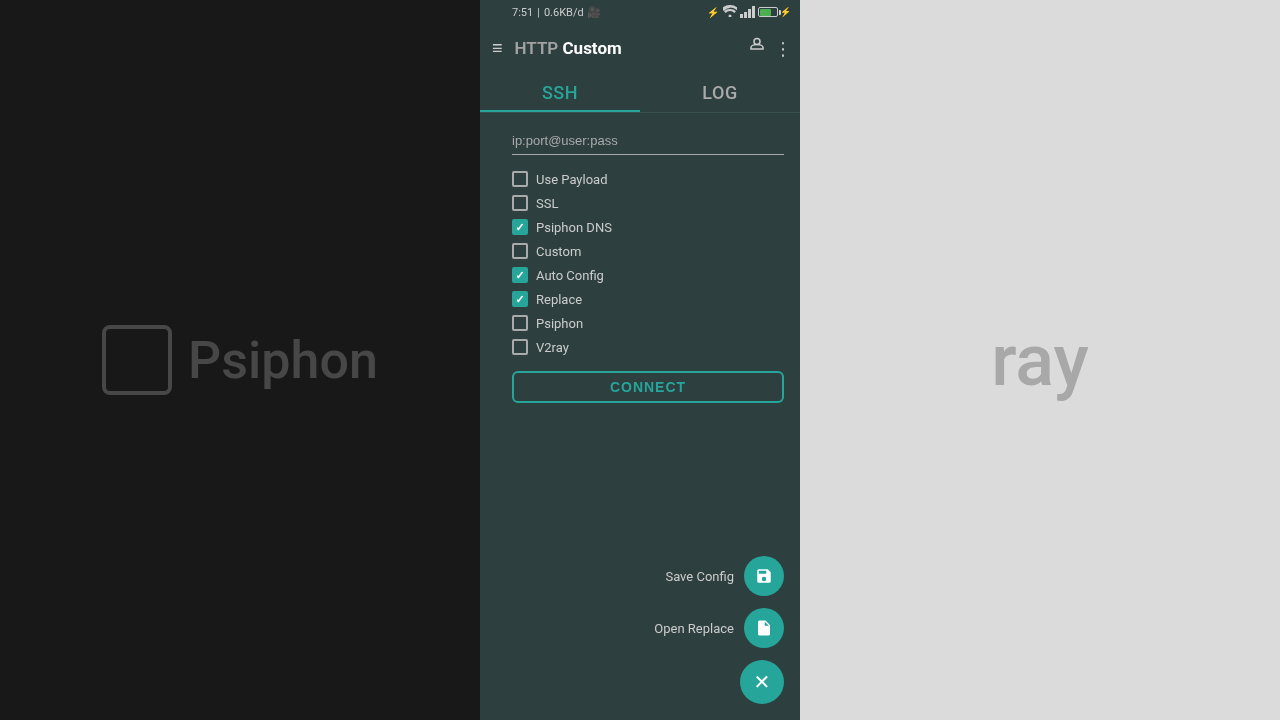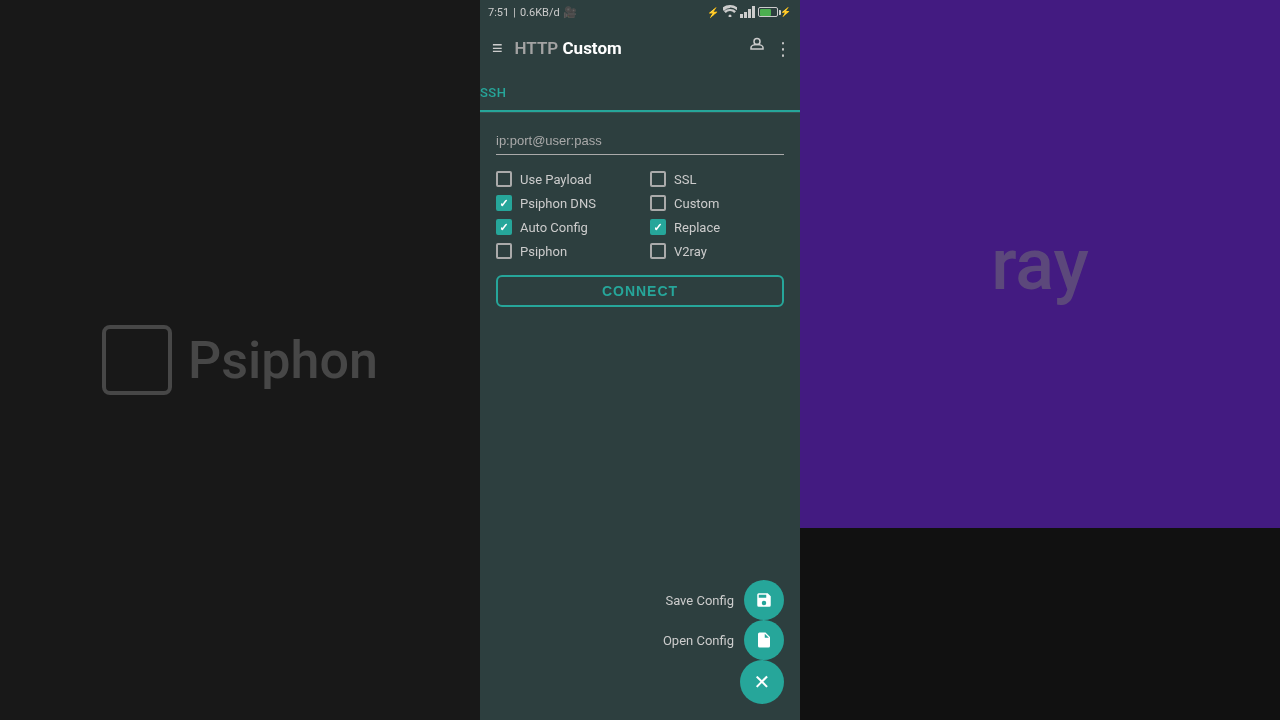--- a/index.html
+++ b/index.html
@@ -22,22 +22,22 @@
       width: 480px; height: 720px;
       background: #1a1a1a;
       display: flex;
       align-items: center;
       justify-content: center;
       opacity: 0.85;
     }
     .bg-right {
       position: absolute;
       right: 0; top: 0;
-      width: 480px; height: 528px;
-      background: #4c1d95;
+      width: 480px; height: 720px;
+      background: #ffffff;
       display: flex;
       align-items: center;
       justify-content: center;
       opacity: 0.85;
     }
     .bg-left-content {
       display: flex;
       align-items: center;
       gap: 16px;
       opacity: 0.5;
@@ -76,21 +76,21 @@
     .status-bar {
       background: #2d3f3f;
       height: 24px;
       display: flex;
       align-items: center;
       justify-content: space-between;
       padding: 0 8px;
       font-size: 11px;
       color: #ccc;
     }
-    .status-left { display: flex; align-items: flex-end; gap: 4px; }
+    .status-left { display: flex; align-items: flex-end; gap: 4px; margin-left: 24px; }
     .status-right { display: flex; align-items: center; gap: 3px; font-size: 10px; }
     .battery-icon {
       width: 20px; height: 10px;
       border: 1.5px solid #ccc;
       border-radius: 2px;
       position: relative;
       display: inline-flex;
       align-items: center;
     }
     .battery-icon::after {
@@ -152,22 +152,22 @@
     .tabs {
       display: flex;
       background: #2d3f3f;
       border-bottom: 1px solid #3a5050;
     }
     .tab {
       flex: 1;
       height: 40px;
       display: flex;
       align-items: center;
-      justify-content: flex-start;
-      font-size: 13px;
+      justify-content: center;
+      font-size: 18px;
       font-weight: 500;
       color: #aaa;
       cursor: pointer;
       position: relative;
       letter-spacing: 0.5px;
     }
     .tab.active {
       color: #26a69a;
     }
     .tab.active::after {
@@ -181,20 +181,21 @@
 
     
     .content {
       flex: 1;
       background: #2d3f3f;
       padding: 16px;
       display: flex;
       flex-direction: column;
       gap: 0;
       overflow: hidden;
+      margin-left: 16px;
     }
 
     
     .input-field {
       width: 100%;
       background: transparent;
       border: none;
       border-bottom: 1px solid #aaa;
       color: #aaa;
       font-size: 13px;
@@ -202,21 +203,21 @@
       margin-bottom: 16px;
       outline: none;
     }
     .input-field::placeholder {
       color: #aaa;
     }
 
     
     .checkboxes-grid {
       display: grid;
-      grid-template-columns: 1fr 1fr;
+      grid-template-columns: 1fr;
       gap: 8px 20px;
       margin-bottom: 16px;
     }
     .checkbox-row {
       display: flex;
       align-items: center;
       gap: 8px;
       cursor: pointer;
     }
     .checkbox {
@@ -265,21 +266,21 @@
 
     
     .fab-area {
       position: absolute;
       bottom: 0;
       right: 0;
       padding: 16px;
       display: flex;
       flex-direction: column;
       align-items: flex-end;
-      gap: 0;
+      gap: 12px;
       z-index: 20;
     }
     .fab-row {
       display: flex;
       align-items: center;
       gap: 10px;
     }
     .fab-label {
       font-size: 13px;
       color: #ccc;
@@ -379,20 +380,23 @@
         </svg>
       </span>
       <span class="header-icon">⋮</span>
     </div>
   </div>
 
   <div class="tabs">
     <div class="tab active">
       <span>SSH</span>
     </div>
+    <div class="tab">
+      <span>LOG</span>
+    </div>
   </div>
 
   <div class="content">
 
     <input class="input-field" type="text" placeholder="ip:port@user:pass" style="">
 
     <div class="checkboxes-grid">
 
       <div class="checkbox-row">
         <div class="checkbox"></div>
@@ -445,21 +449,21 @@
     <div class="fab-row">
       <span class="fab-label">Save Config</span>
       <button class="fab-btn">
         <svg width="18" height="18" viewBox="0 0 24 24" fill="white">
           <path d="M17 3H5a2 2 0 00-2 2v14a2 2 0 002 2h14a2 2 0 002-2V7l-4-4zm-5 16a3 3 0 110-6 3 3 0 010 6zm3-10H5V5h10v4z"></path>
         </svg>
       </button>
     </div>
 
     <div class="fab-row">
-      <span class="fab-label">Open Config</span>
+      <span class="fab-label">Open Replace</span>
       <button class="fab-btn">
         <svg width="18" height="18" viewBox="0 0 24 24" fill="white">
           <path d="M14 2H6a2 2 0 00-2 2v16a2 2 0 002 2h12a2 2 0 002-2V8l-6-6zm-1 7V3.5L18.5 9H13z"></path>
         </svg>
       </button>
     </div>
 
     <div class="fab-row">
       <button class="fab-close">
         <span>✕</span>

